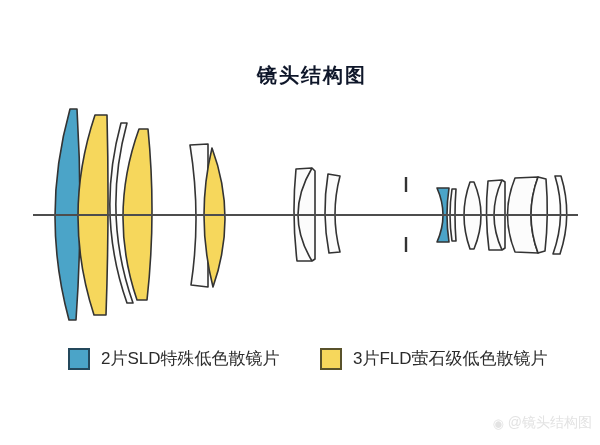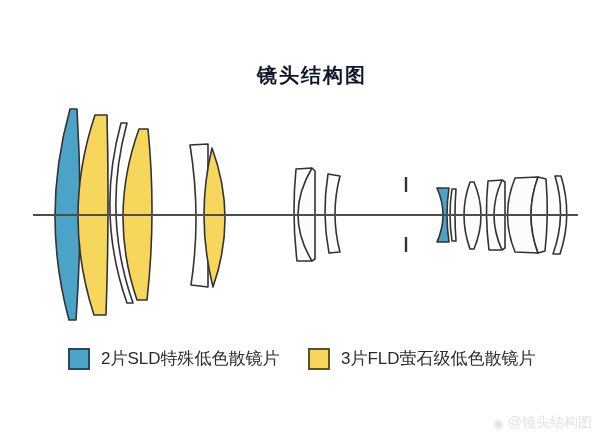--- a/index.html
+++ b/index.html
@@ -4,21 +4,21 @@
 <style>
   html,body{margin:0;padding:0;background:#fff;}
   .page{position:relative;width:600px;height:445px;background:#fff;overflow:hidden;
         font-family:"Liberation Sans","DejaVu Sans",sans-serif;}
   .page-title{position:absolute;top:50px;left:0;width:100%;margin:12px;text-align:center;
         font-size:20px;font-weight:bold;color:#0f172a;letter-spacing:2px;}
   #lens-svg{position:absolute;top:85px;left:0;}
   .legend{position:absolute;top:347px;left:0;width:100%;height:30px;}
   .legend-item{position:absolute;top:0;display:flex;align-items:center;gap:11px;}
   .legend-item.sld{left:68px;}
-  .legend-item.fld{left:308px;}
+  .legend-item.fld{left:320px;}
   .swatch{display:inline-block;width:22px;height:22px;border:2px solid #333;box-sizing:border-box;}
   .legend-label{font-size:17px;color:#2b2b2b;white-space:nowrap;}
   .watermark{position:absolute;top:414px;right:8px;display:flex;align-items:center;gap:4px;
         color:#e3e3e3;font-size:14px;}
   .watermark .wm-icon{font-size:13px;line-height:1;}
 </style>
 </head>
 <body>
 
 <div class="page">

